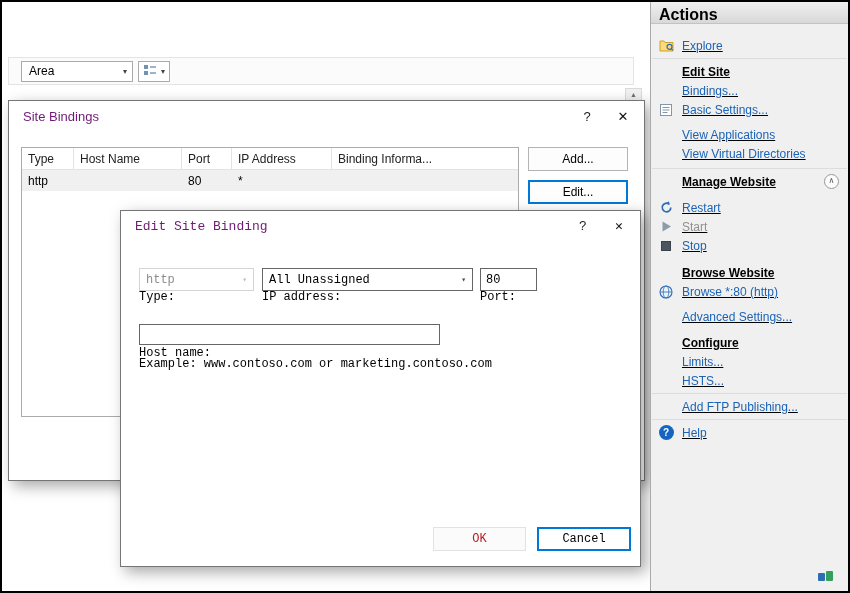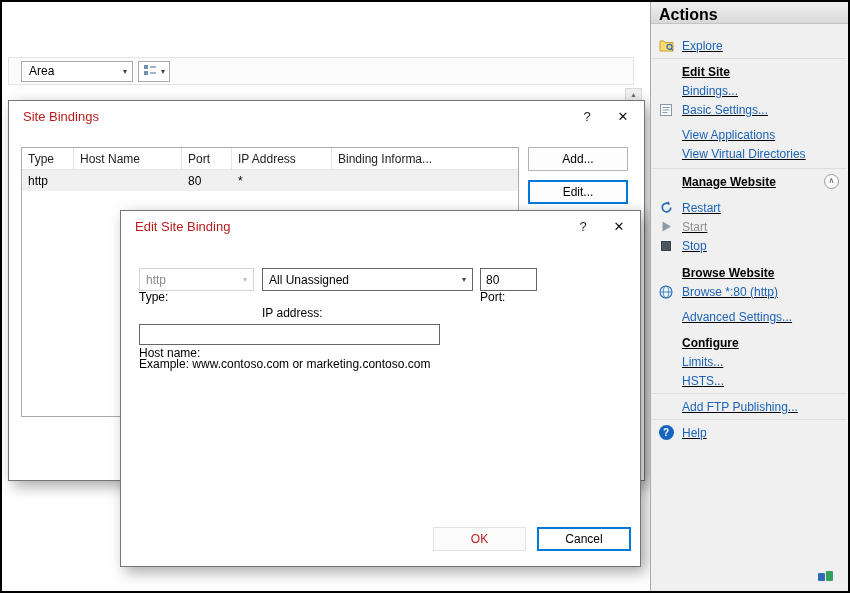--- a/index.html
+++ b/index.html
@@ -14,23 +14,23 @@
             align-items:center;justify-content:space-between;padding:0 5px 0 7px;cursor:pointer;}
   .combo-arrow{font-size:8px;color:#444;}
   .split-button{margin-left:5px;height:21px;border:1px solid #ababab;background:#fff;display:flex;
                 align-items:center;gap:4px;padding:0 4px;cursor:pointer;}
   .scroll-stub{position:absolute;left:623px;top:86px;width:17px;height:14px;background:#f1f1f1;
                border:1px solid #dadada;font-size:7px;color:#707070;text-align:center;line-height:12px;cursor:pointer;}
 
   
   .dialog{position:absolute;background:#fff;border:1px solid #757575;box-shadow:5px 5px 14px rgba(0,0,0,0.35);}
   .site-bindings{left:6px;top:98px;width:637px;height:381px;}
-  .edit-binding{left:118px;top:208px;width:521px;height:357px;}
+  .edit-binding{left:118px;top:208px;width:521px;height:357px;font-family:Liberation Mono, monospace;}
   .dialog-titlebar{height:31px;display:flex;align-items:center;padding-left:14px;cursor:default;}
-  .dialog-title{flex:1;color:#b91c1c;font-size:13px;}
+  .dialog-title{flex:1;color:#701a75;font-size:13px;}
   .dlg-help{width:30px;height:31px;line-height:31px;text-align:center;color:#222;font-size:13px;cursor:pointer;}
   .dlg-close{width:42px;height:31px;line-height:31px;text-align:center;color:#111;font-size:13px;cursor:pointer;}
 
   
   .bindings-table{position:absolute;left:12px;top:46px;width:498px;height:270px;border:1px solid #ababab;background:#fff;overflow:hidden;}
   .t-header{display:flex;height:22px;border-bottom:1px solid #e3e3e3;}
   .th{padding:4px 0 0 6px;border-right:1px solid #e3e3e3;color:#222;white-space:nowrap;overflow:hidden;cursor:pointer;}
   .c-type{width:52px;}.c-host{width:108px;}.c-port{width:50px;}.c-ip{width:100px;}
   .c-info{flex:1;border-right:none;}
   .t-row{display:flex;height:21px;background:#f0f0f0;cursor:default;}
@@ -124,21 +124,21 @@
   </div>
 
   <div class="dialog edit-binding">
     <div class="dialog-titlebar">
       <span class="dialog-title">Edit Site Binding</span>
       <span class="dlg-help">?</span>
       <span class="dlg-close">✕</span>
     </div>
 
     <span class="lbl" style="left:18px;top:39px;">Type:</span>
-    <span class="lbl" style="left:141px;top:55px;">IP address:</span>
+    <span class="lbl" style="left:141px;top:39px;">IP address:</span>
     <span class="lbl" style="left:359px;top:39px;">Port:</span>
 
     <div class="fld select type-select">
       <span>http</span>
       <span class="combo-arrow">▾</span>
     </div>
     <div class="fld select ip-select">
       <span>All Unassigned</span>
       <span class="combo-arrow">▾</span>
     </div>

